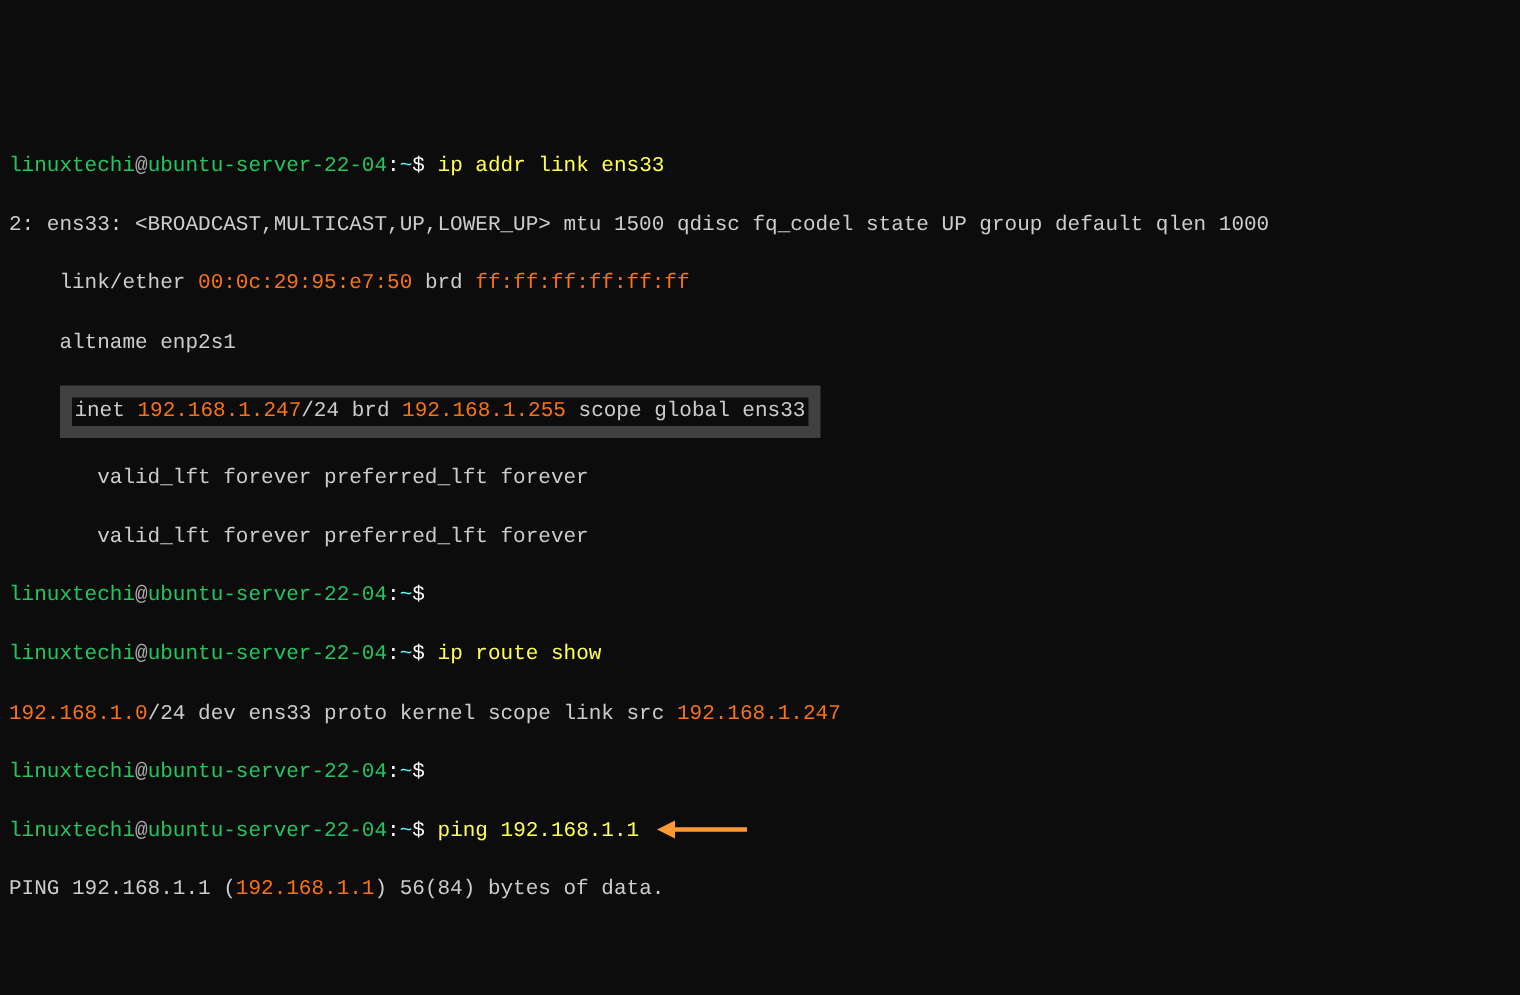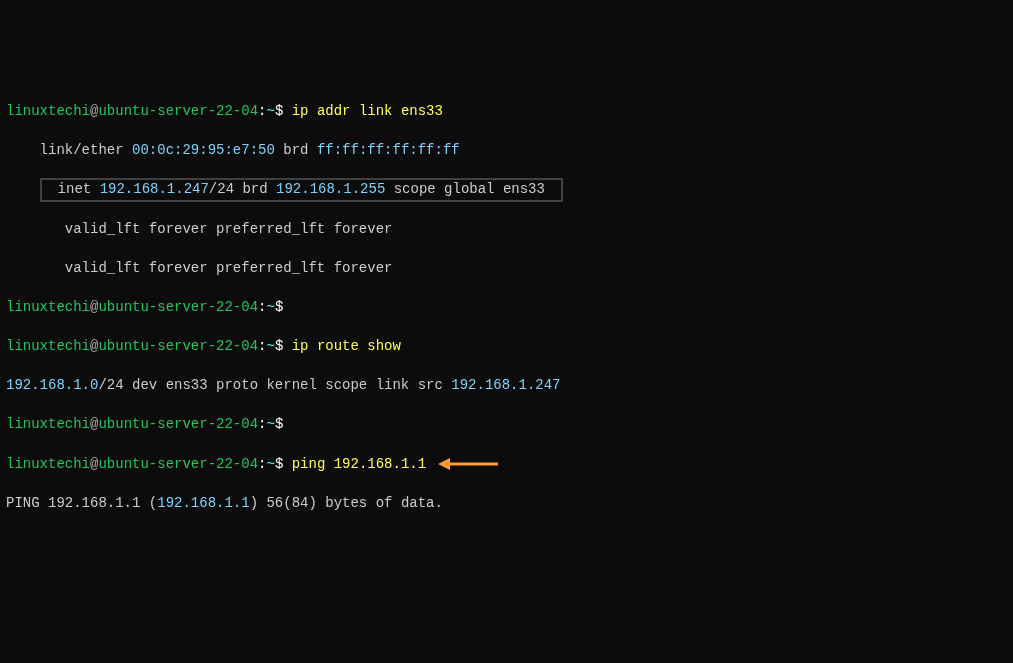--- a/index.html
+++ b/index.html
@@ -9,28 +9,28 @@
       font-family: 'Courier New', monospace;
       font-size: 14px;
       line-height: 1.4;
       padding: 4px 6px;
       white-space: pre;
       overflow: hidden;
     }
     .line { white-space: pre; }
     .green { color: #22c55e; }
     .cyan { color: #55ffff; }
-    .magenta { color: #7dd3fc; }
+    .magenta { color: #f97316; }
     .yellow { color: #ffff55; }
     .grey { color: #aaaaaa; }
     .white { color: #ffffff; }
     .red-box {
-      border: 2px solid #404040;
+      border: 8px solid #404040;
       display: inline-block;
-      padding: 0 16px;
+      padding: 0 2px;
       margin: -2px 0;
     }
     .arrow {
       display: inline-block;
       position: relative;
       width: 60px;
       height: 14px;
       vertical-align: middle;
       margin-left: 12px;
     }
@@ -55,21 +55,23 @@
       transform: translateY(-50%);
     }
   </style>
 </head>
 <body>
 
 
 
 <div>
 <div class="line"><span class="green">linuxtechi</span><span class="grey">@</span><span class="green">ubuntu-server-22-04</span><span class="white">:</span><span class="cyan">~</span><span class="white">$ </span><span class="yellow">ip addr link ens33</span></div>
+<div class="line">2: ens33: &lt;BROADCAST,MULTICAST,UP,LOWER_UP&gt; mtu 1500 qdisc fq_codel state UP group default qlen 1000</div>
 <div class="line"><span>    link/ether </span><span class="magenta">00:0c:29:95:e7:50</span><span> brd </span><span class="magenta">ff:ff:ff:ff:ff:ff</span></div>
+<div class="line">    altname enp2s1</div>
 <div class="line">    <span class="red-box"><span>inet </span><span class="magenta">192.168.1.247</span><span>/24 brd </span><span class="magenta">192.168.1.255</span><span> scope global ens33</span></span></div>
 <div class="line">       valid_lft forever preferred_lft forever</div>
 <div class="line">       valid_lft forever preferred_lft forever</div>
 <div class="line"><span class="green">linuxtechi</span><span class="grey">@</span><span class="green">ubuntu-server-22-04</span><span class="white">:</span><span class="cyan">~</span><span class="white">$</span></div>
 <div class="line"><span class="green">linuxtechi</span><span class="grey">@</span><span class="green">ubuntu-server-22-04</span><span class="white">:</span><span class="cyan">~</span><span class="white">$ </span><span class="yellow">ip route show</span></div>
 <div class="line"><span class="magenta">192.168.1.0</span><span>/24 dev ens33 proto kernel scope link src </span><span class="magenta">192.168.1.247</span></div>
 <div class="line"><span class="green">linuxtechi</span><span class="grey">@</span><span class="green">ubuntu-server-22-04</span><span class="white">:</span><span class="cyan">~</span><span class="white">$</span></div>
 <div class="line"><span class="green">linuxtechi</span><span class="grey">@</span><span class="green">ubuntu-server-22-04</span><span class="white">:</span><span class="cyan">~</span><span class="white">$ </span><span class="yellow">ping 192.168.1.1</span><span class="arrow"><span class="arrow-head"></span><span class="arrow-line"></span></span></div>
 <div class="line"><span>PING 192.168.1.1 (</span><span class="magenta">192.168.1.1</span><span>) 56(84) bytes of data.</span></div>
 

